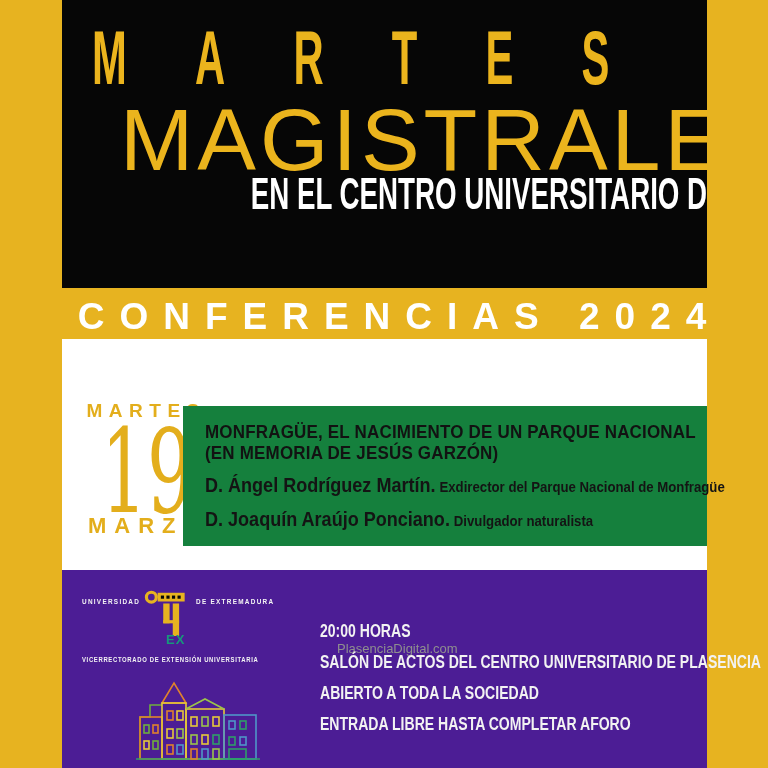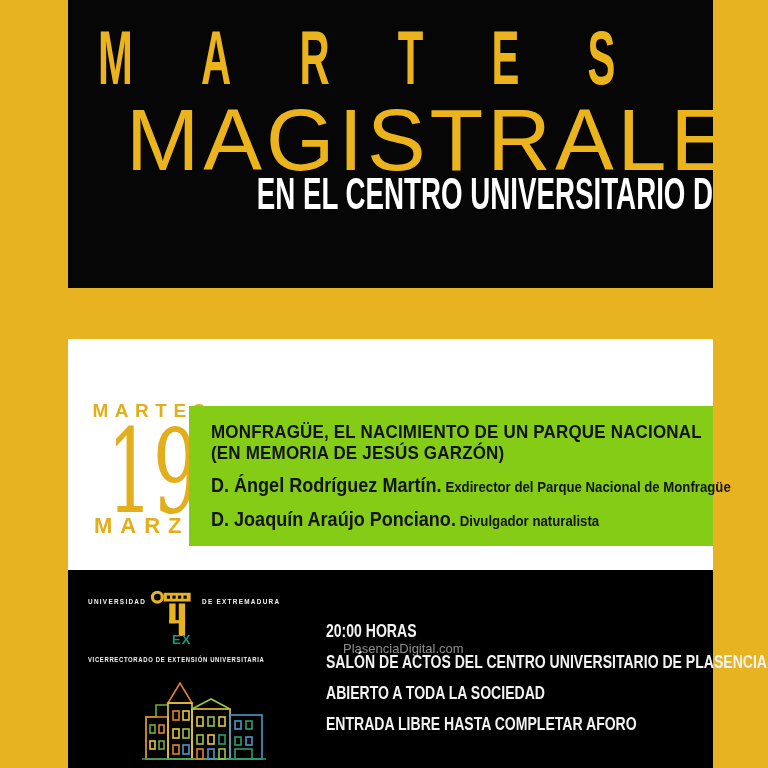--- a/index.html
+++ b/index.html
@@ -1,19 +1,19 @@
 <!DOCTYPE html>
 <html><head>
 <meta charset="utf-8">
 <style>
   html,body{margin:0;padding:0;}
   body{width:768px;height:768px;overflow:hidden;background:#E7B320;
        font-family:"Liberation Sans",sans-serif;-webkit-font-smoothing:antialiased;}
   .poster{position:relative;width:768px;height:768px;background:#E7B320;}
-  .column{position:absolute;left:68px;top:0;width:645px;height:768px;}
+  .column{position:absolute;left:62px;top:0;width:645px;height:768px;}
 
   
   .header{position:absolute;left:0;top:0;width:645px;height:288px;background:#060606;overflow:hidden;}
   .t1{position:absolute;top:20px;left:30px;font-size:76px;font-weight:700;color:#EBB41D;
       letter-spacing:124px;transform:scaleX(0.55);transform-origin:0 0;white-space:nowrap;line-height:1;}
   .t2{position:absolute;top:96px;left:0;width:645px;text-align:center;font-size:88px;font-weight:400;
       color:#EBB41D;letter-spacing:4px;padding-left:12px;line-height:1;white-space:nowrap;margin-left:46px;}
   .t3{position:absolute;top:172px;left:0;width:645px;text-align:center;line-height:1;}
   .cx62{display:inline-block;font-size:44px;font-weight:700;color:#ffffff;transform:scaleX(0.63);
         transform-origin:50% 50%;white-space:nowrap;line-height:1;}
@@ -27,30 +27,30 @@
   .ann{position:absolute;top:9px;left:0;width:645px;text-align:center;}
   .annline{display:block;font-size:15.5px;font-weight:700;color:#1b1b1b;line-height:20px;
            transform:scaleX(0.76);transform-origin:50% 50%;white-space:nowrap;}
 
   .date{position:absolute;left:18px;top:62px;width:112px;text-align:center;color:#E3AE1C;}
   .dw{font-size:19px;font-weight:700;letter-spacing:6.5px;padding-left:6.5px;line-height:1;}
   .dd{font-family:"DejaVu Serif",serif;font-size:116px;font-weight:400;line-height:0.82;margin-top:4px;
       transform:scaleX(0.62);transform-origin:50% 0;}
   .dm{font-size:22px;font-weight:600;letter-spacing:8px;padding-left:8px;margin-top:-4px;line-height:1;}
 
-  .talk{position:absolute;left:121px;top:67px;right:0;height:140px;background:#84cc16;
+  .talk{position:absolute;left:121px;top:67px;right:0;height:140px;background:#15803d;
         padding:16px 0 0 22px;box-sizing:border-box;}
   .tt{font-size:17.5px;font-weight:800;color:#121212;line-height:21px;letter-spacing:0.2px;
       transform:scaleX(0.97);transform-origin:0 50%;white-space:nowrap;}
   .sp{margin-top:10px;transform:scaleX(0.88);transform-origin:0 50%;white-space:nowrap;color:#141414;line-height:22px;}
   .spn{font-size:20.5px;font-weight:700;}
   .spr{font-size:15px;font-weight:700;}
 
   
-  .footer{position:absolute;left:0;top:570px;width:645px;height:198px;background:#000000;color:#fff;}
+  .footer{position:absolute;left:0;top:570px;width:645px;height:198px;background:#4c1d95;color:#fff;}
   .lbl{position:absolute;font-weight:700;color:#f4f4f4;white-space:nowrap;transform-origin:0 0;}
   .lbl-univ{left:20px;top:27px;font-size:8px;letter-spacing:1.6px;transform:scaleX(0.8);}
   .lbl-extrem{left:134px;top:27px;font-size:8px;letter-spacing:1.6px;transform:scaleX(0.8);}
   .lbl-vice{left:20px;top:85px;font-size:8px;letter-spacing:0.9px;transform:scaleX(0.74);}
   .uex-logo{position:absolute;left:82px;top:20px;width:48px;height:46px;}
   .uex-ex{position:absolute;left:96px;top:62px;font-size:13px;font-weight:800;letter-spacing:1px;color:#17987C;padding-left:8px;}
   .building{position:absolute;left:72px;top:105px;width:128px;height:90px;}
 
   .credit{position:absolute;left:275px;top:26px;font-size:13px;color:#8f8f8f;margin-top:45px;}
   .details{position:absolute;left:258px;top:46px;}
@@ -64,20 +64,21 @@
   <div class="column">
 
     <header class="header">
       <div class="t1">MARTES</div>
       <div class="t2">MAGISTRALES</div>
       <div class="t3">
         <span class="cx62">EN EL CENTRO UNIVERSITARIO DE PLASENCIA</span>
       </div>
     </header>
 
+    <div class="conf">CONFERENCIAS 2024</div>
 
     <section class="whitebox">
 
       <div class="date">
         <div class="dw">MARTES</div>
         <div class="dd">19</div>
         <div class="dm">MARZO</div>
       </div>
 
       <div class="talk">

